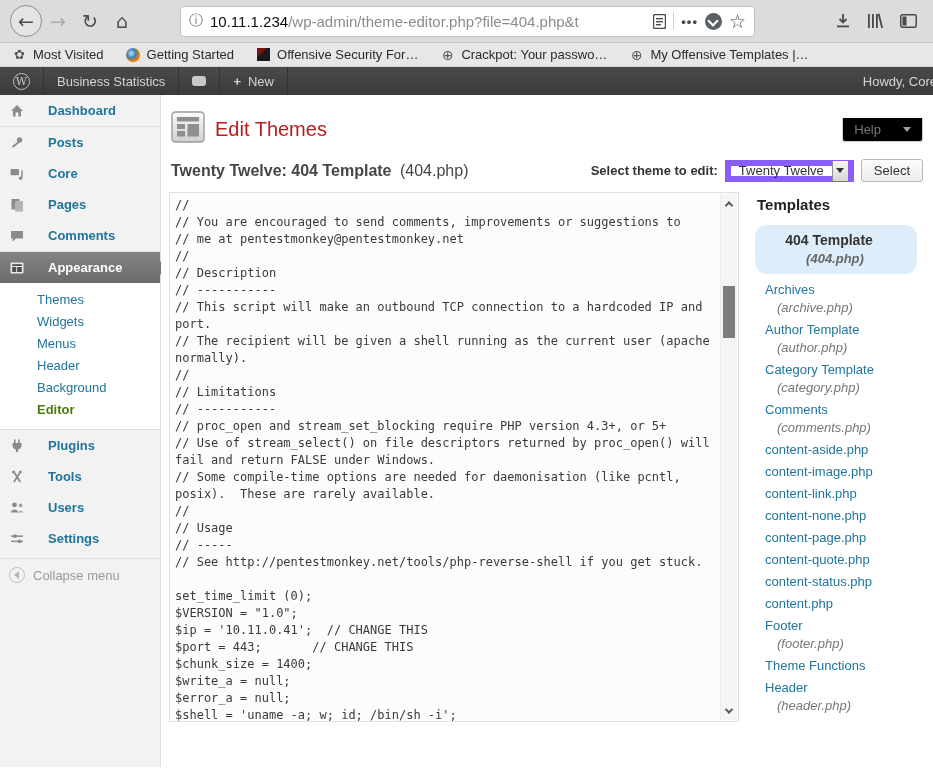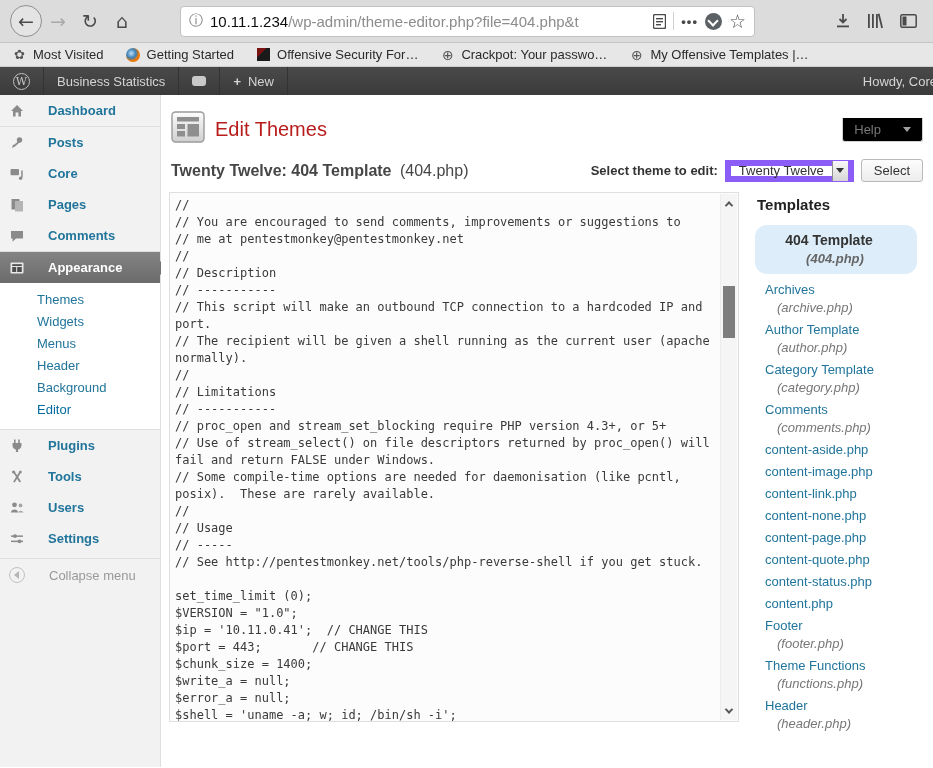--- a/index.html
+++ b/index.html
@@ -61,22 +61,22 @@
                color:#21759B; font-weight:bold; font-size:13px; cursor:pointer; position:relative; }
   .mi-icon { width:18px; display:flex; justify-content:center; }
   .mi-icon svg { fill:#8b8b8b; }
   .menu-item.current { background:linear-gradient(#838383,#6b6b6b); color:#fff; }
   .menu-item.current .mi-icon svg { fill:#e8e8e8; }
   .menu-item.current::after { content:""; position:absolute; right:-7px; top:50%; margin-top:-7px;
       border-top:7px solid transparent; border-bottom:7px solid transparent; border-left:7px solid #747474; }
   .submenu { background:#fff; padding:6px 0 8px; }
   .submenu-item { height:22px; line-height:22px; padding-left:37px; font-size:13px;
                   color:#21759B; cursor:pointer; }
-  .submenu-item.current { color:#0369a1; font-weight:normal; }
-  .collapse-item { height:32px; display:flex; align-items:center; gap:24px; padding-left:9px;
+  .submenu-item.current { color:#4d7c0f; font-weight:bold; }
+  .collapse-item { height:32px; display:flex; align-items:center; gap:8px; padding-left:9px;
                    color:#999; font-size:13px; cursor:pointer; }
   .collapse-circ { width:16px; height:16px; border:1px solid #c3c3c3; border-radius:50%;
                    display:flex; align-items:center; justify-content:center; }
   .collapse-circ::after { content:""; border:4px solid transparent; border-right:5px solid #b5b5b5;
                           margin-left:-5px; }
 
   
   .help-btn { position:absolute; top:0; right:10px; background:#000000; border:1px solid #cfcfcf;
               border-top:none; border-radius:0 0 3px 3px; padding:4px 11px; font-size:13px;
               color:#787878; display:flex; align-items:center; gap:22px; cursor:pointer;margin-top:23px; }
@@ -455,21 +455,20 @@
           <li><a class="tpl-name">content-page.php</a></li>
           <li><a class="tpl-name">content-quote.php</a></li>
           <li><a class="tpl-name">content-status.php</a></li>
           <li><a class="tpl-name">content.php</a></li>
           <li>
             <a class="tpl-name">Footer</a>
             <span class="tpl-file">(footer.php)</span>
           </li>
           <li>
             <a class="tpl-name">Theme Functions</a>
-            <span class="tpl-file">(functions.php)</span>
           </li>
           <li>
             <a class="tpl-name">Header</a>
             <span class="tpl-file">(header.php)</span>
           </li>
 
         </ul>
       </div>
     </div>
   </div>

